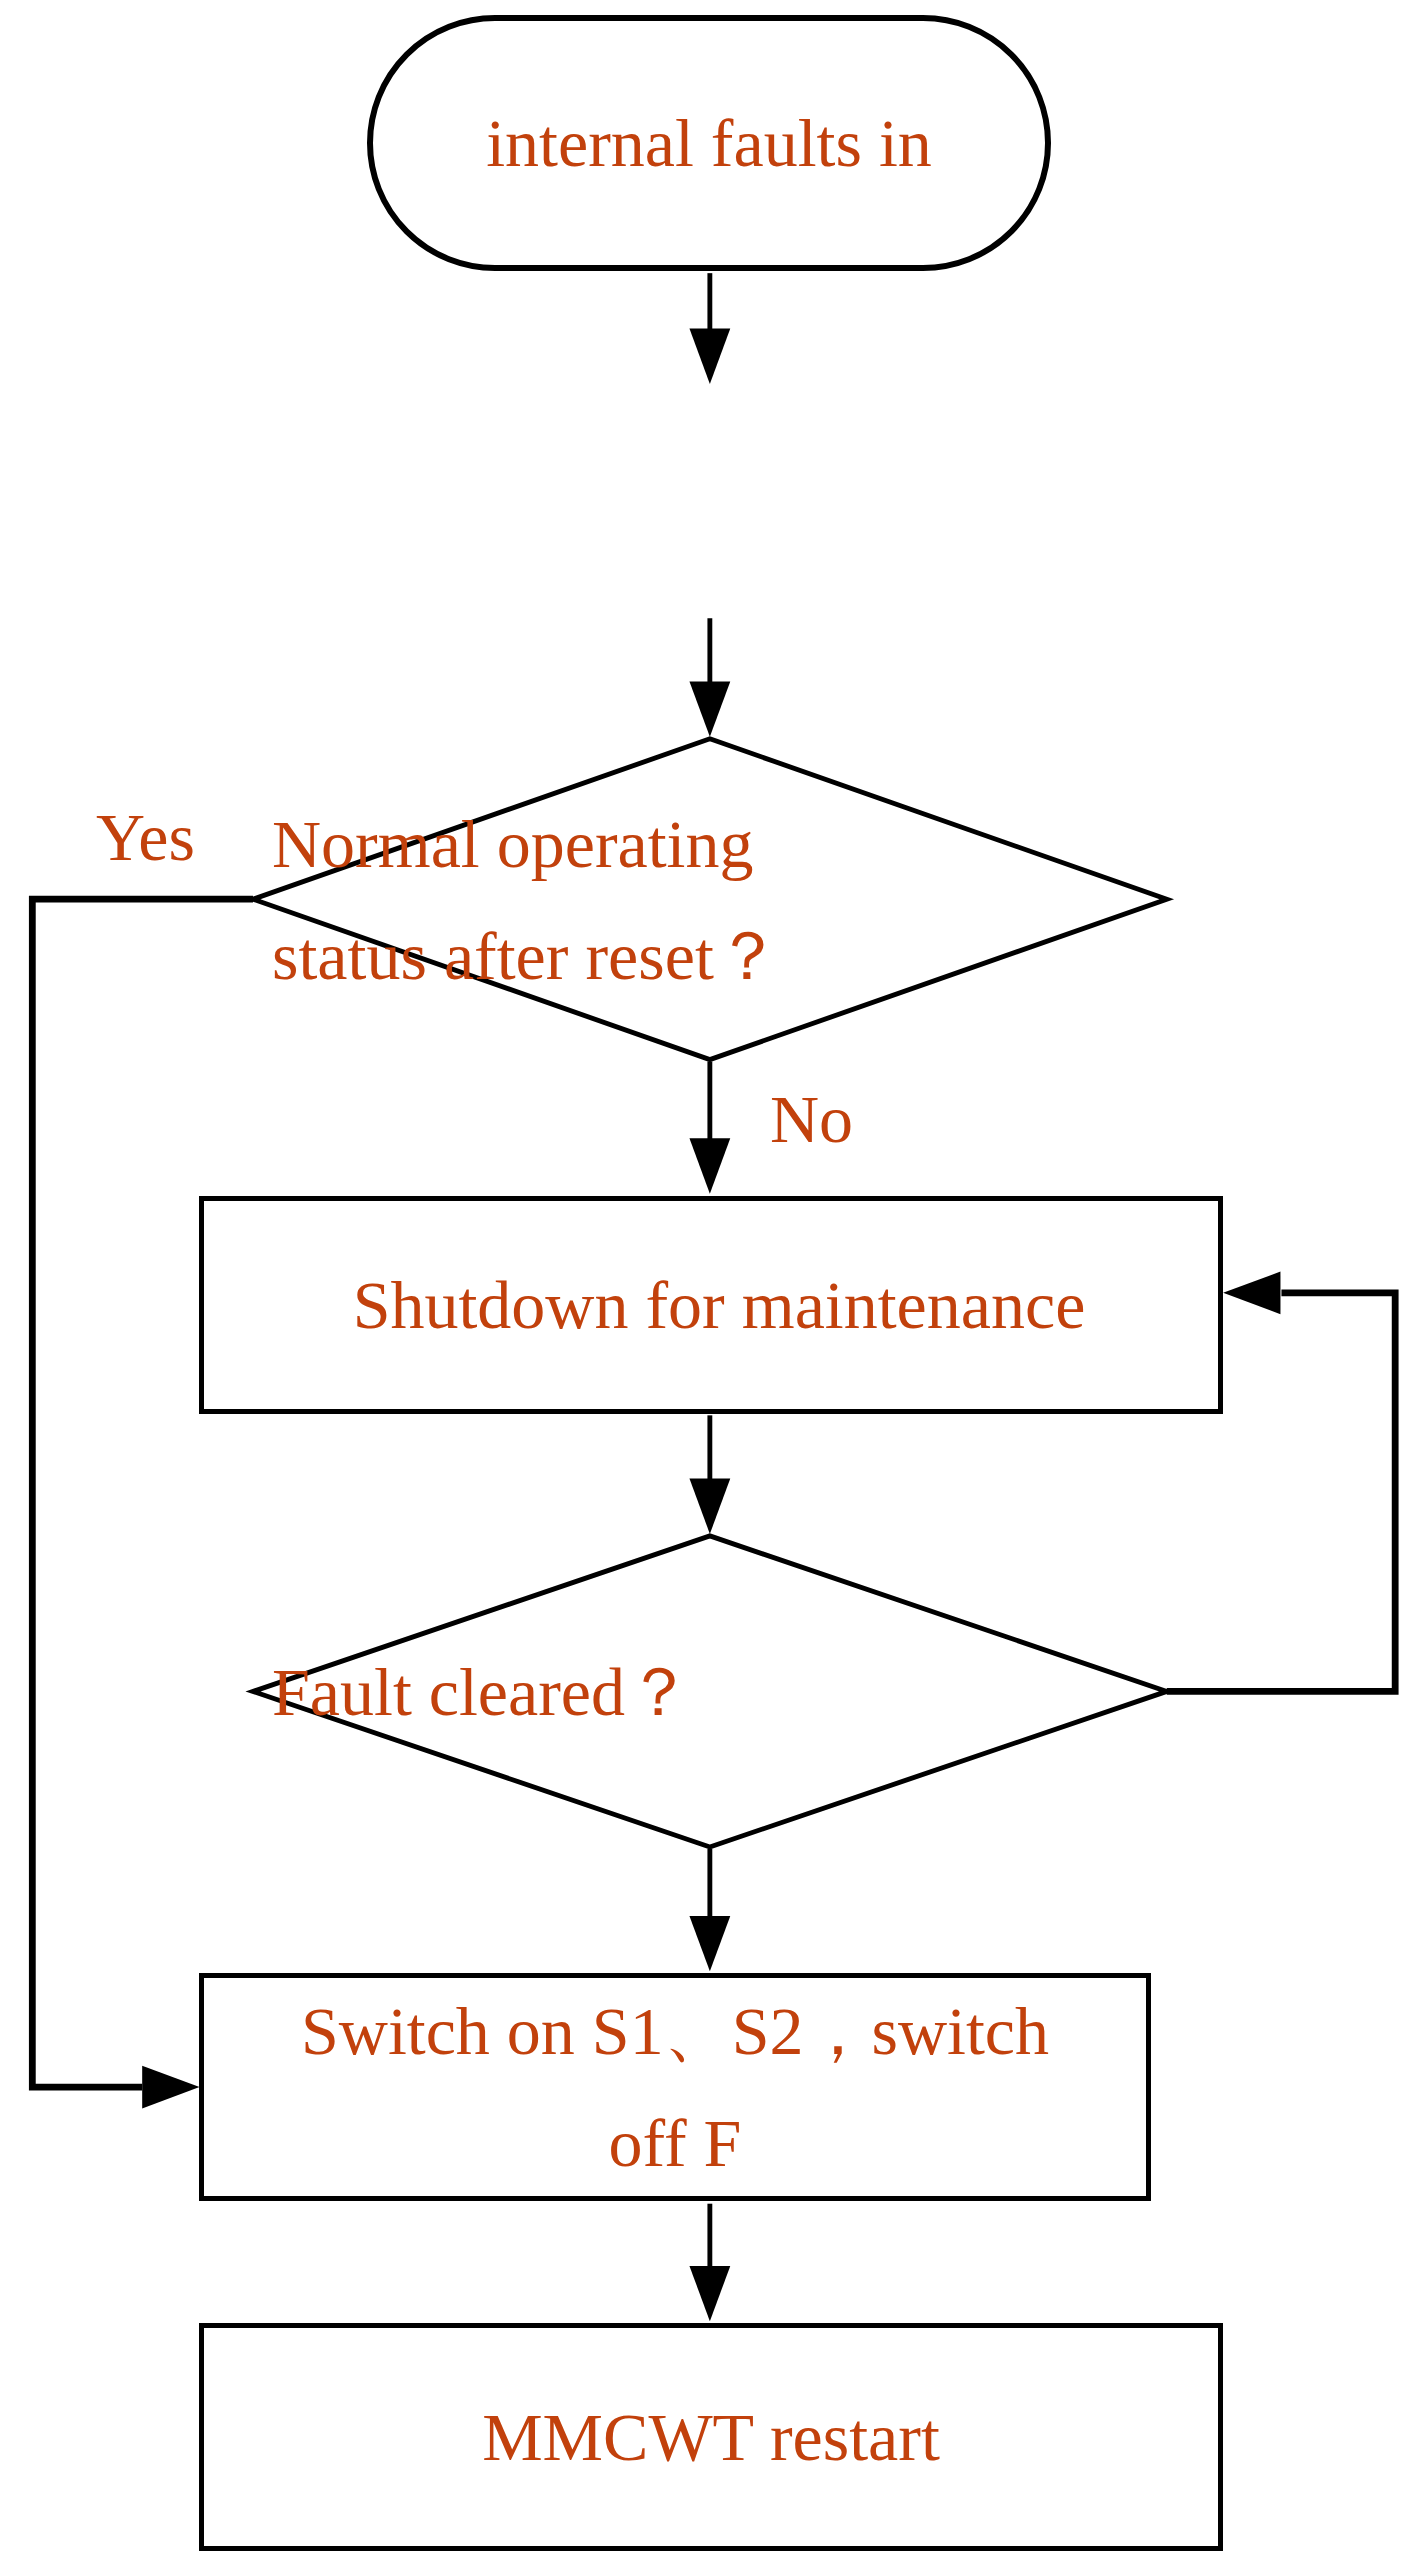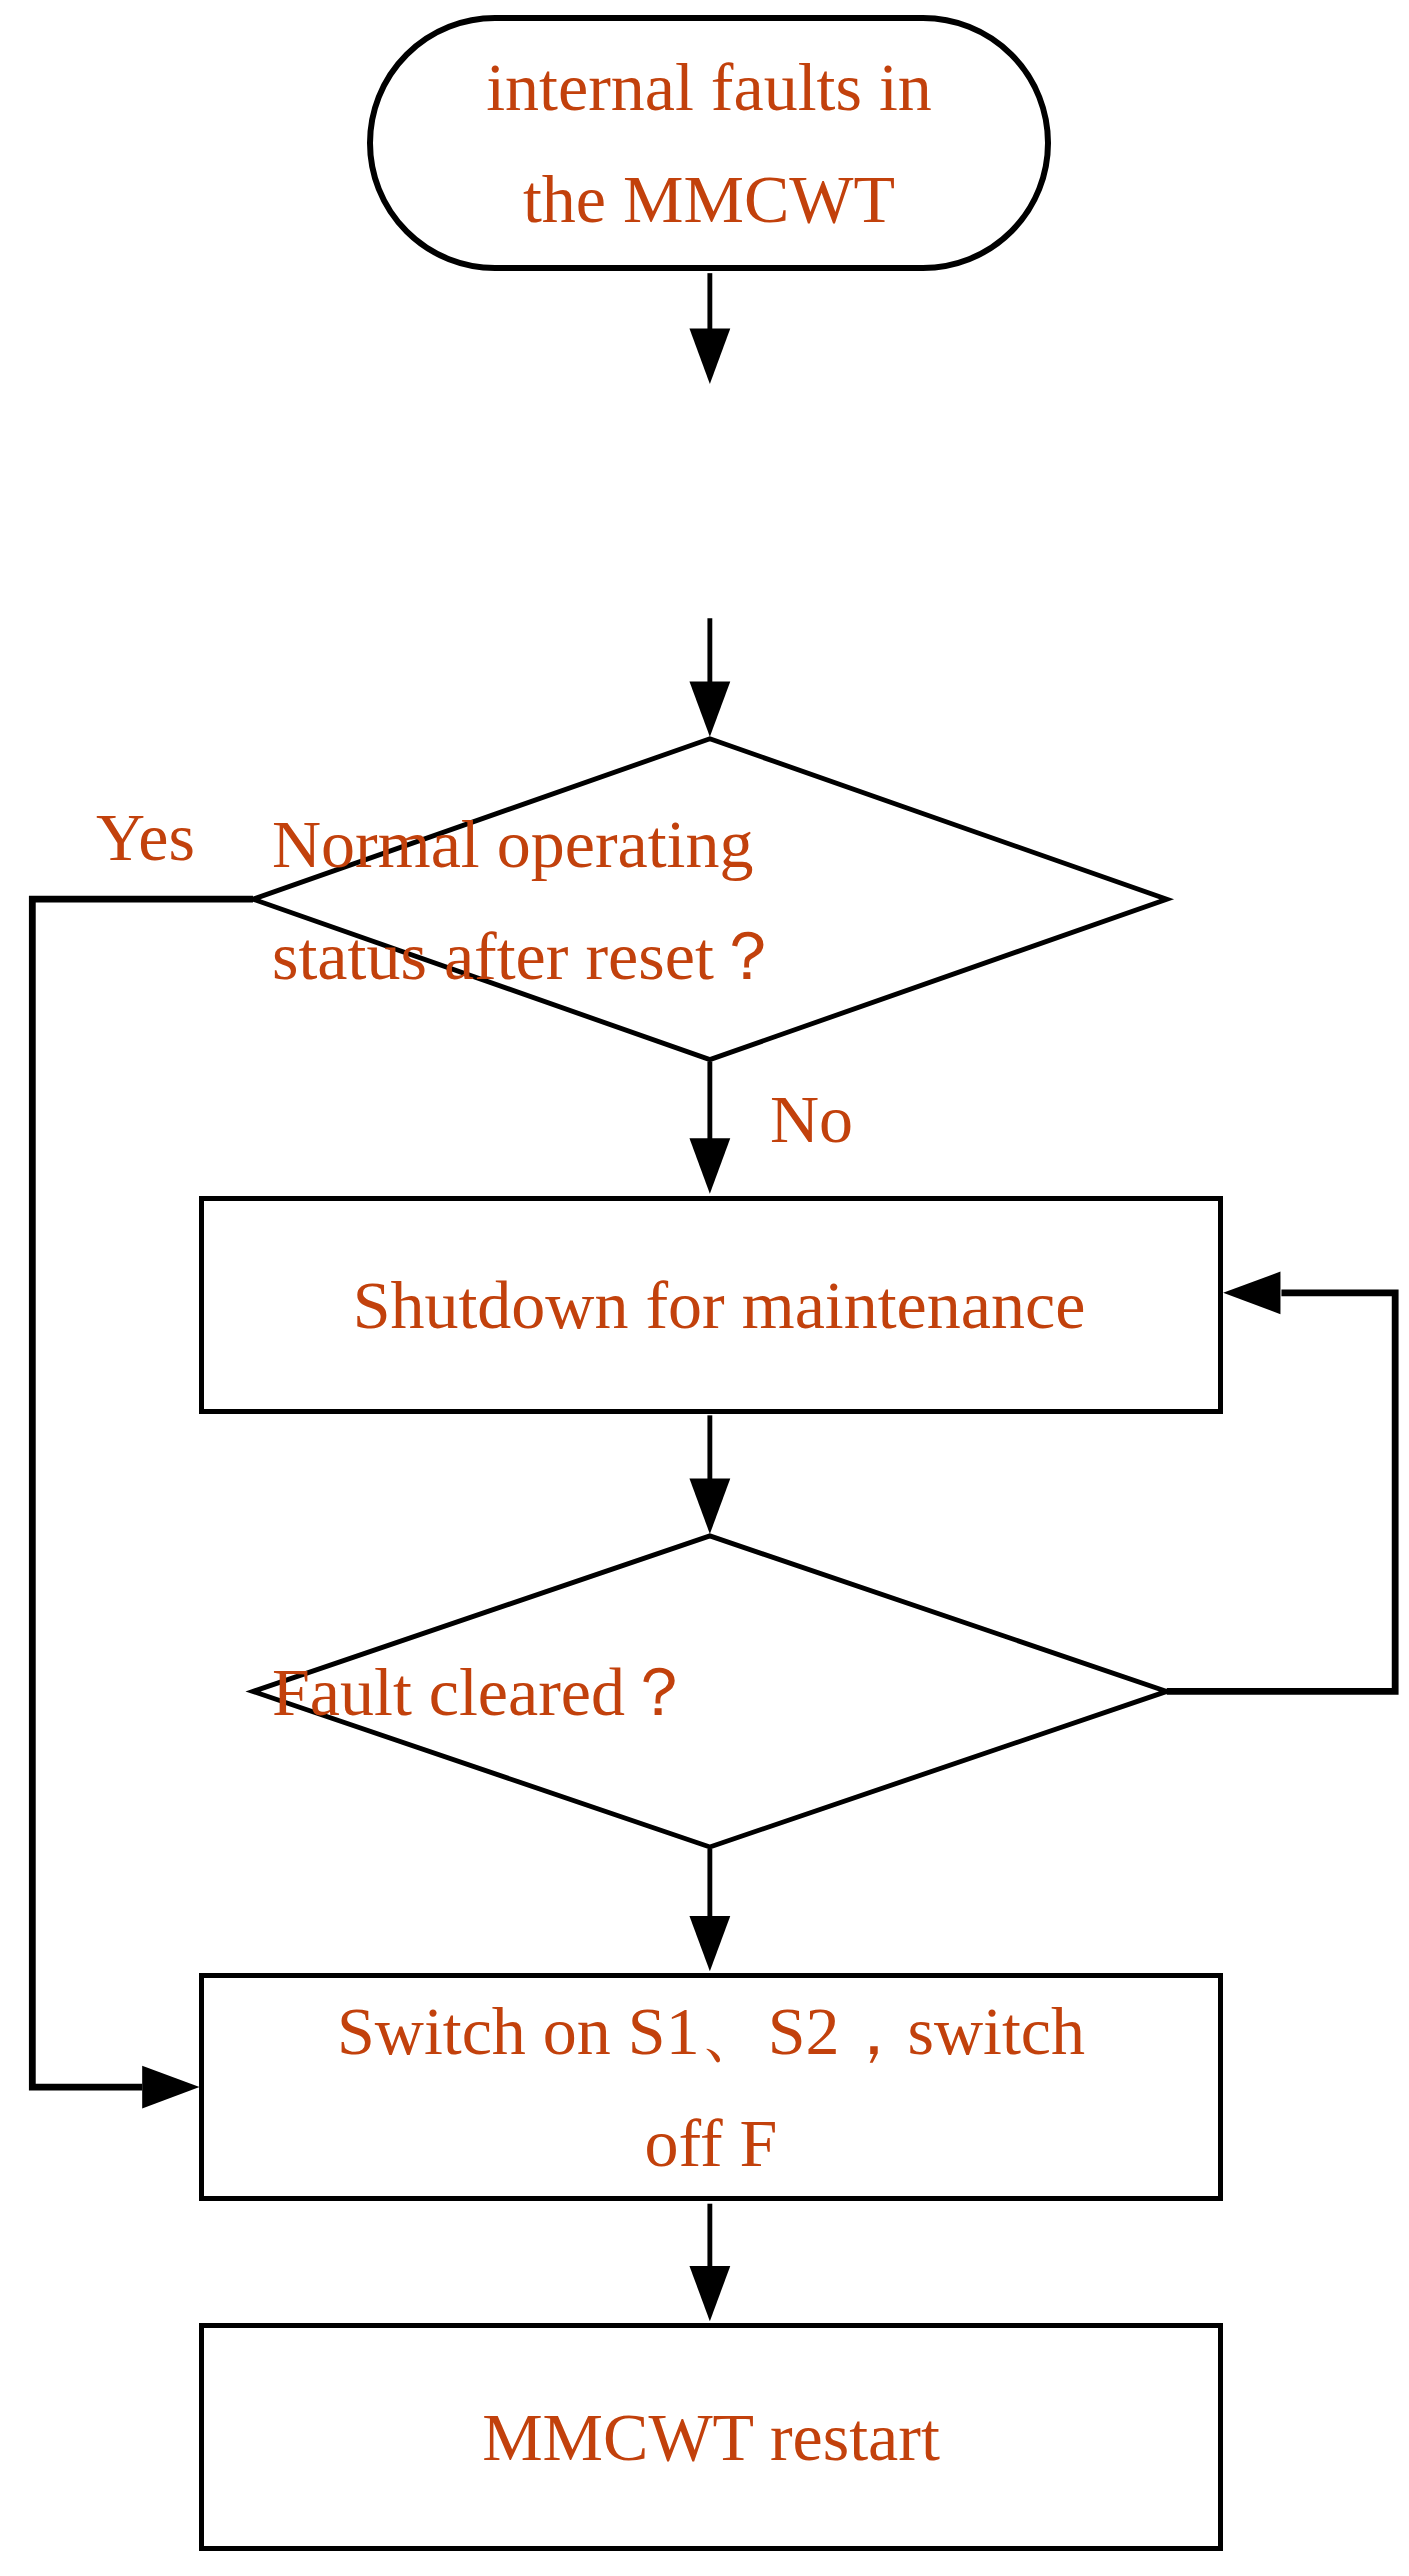--- a/index.html
+++ b/index.html
@@ -91,41 +91,40 @@
 
     <line x1="730" y1="2267" x2="730" y2="2333" stroke="#000000" stroke-width="5"></line>
     <polygon points="730,2388 709,2331 751,2331" fill="#000000"></polygon>
 
     <polygon points="730,760 1200,925 730,1090 260,925" fill="#ffffff" stroke="#000000" stroke-width="5"></polygon>
     <polygon points="730,1580 1200,1740 730,1900 260,1740" fill="#ffffff" stroke="#000000" stroke-width="5"></polygon>
   </svg>
 
   <div class="node terminator" style="left:367px; top:14.6px; width:684px; height:256px;">
     <div>internal faults in</div>
-    <div>the MMCWT</div>
   </div>
 
 
   <div class="diamond-text" style="left:272px; top:739px; width:875px; height:321px;">
     <div>Normal operating</div>
     <div>status after reset？</div>
   </div>
 
   <div class="edge-label" style="left:719px; top:1077px; width:185px; height:83px;">No</div>
   <div class="edge-label" style="left:53px; top:795px; width:185px; height:83px;">Yes</div>
 
   <div class="node process" style="left:199px; top:1196px; width:1024px; height:218px;padding-left:16px;">
     <div>Shutdown for maintenance</div>
   </div>
 
   <div class="diamond-text" style="left:272px; top:1536px; width:875px; height:311px;">
     <div>Fault cleared？</div>
   </div>
 
-  <div class="node process" style="left:199px; top:1973px; width:1024px; height:228px;">
+  <div class="node process" style="left:199px; top:1973px; width:952px; height:228px;">
     <div>Switch on S1、S2，switch</div>
     <div>off F</div>
   </div>
 
   <div class="node process" style="left:199px; top:2323px; width:1024px; height:228px;text-align:right;">
     <div>MMCWT restart</div>
   </div>
 
 </div>
 

